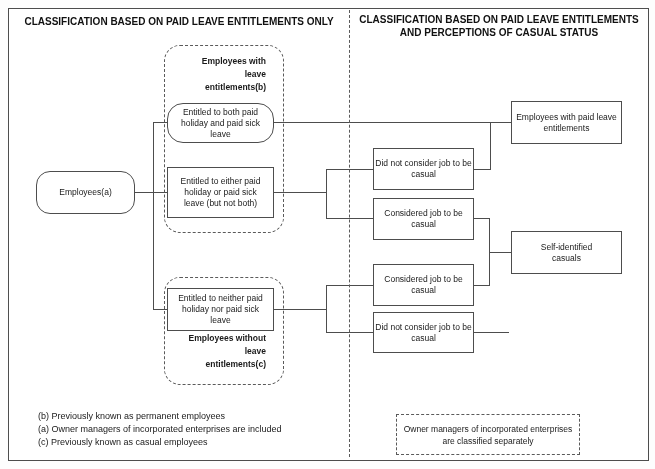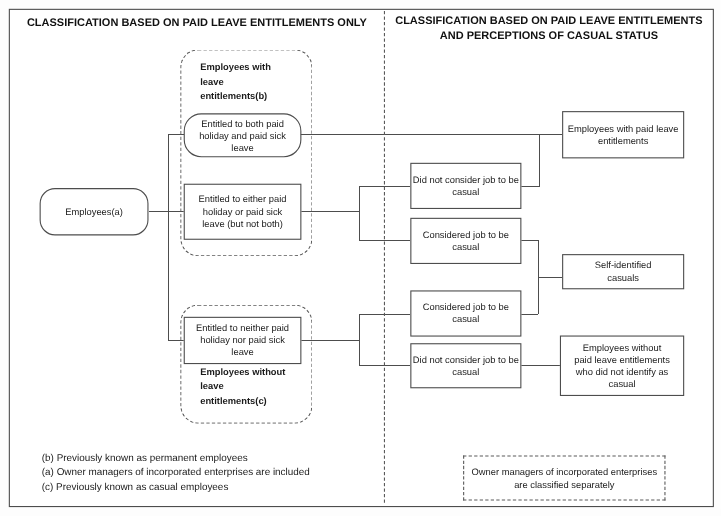--- a/index.html
+++ b/index.html
@@ -30,21 +30,21 @@
     border: 1px solid #4d4d4d; background: #ffffff;
     display: flex; align-items: center; justify-content: center;
     text-align: center; font-size: 8.5px; line-height: 11px; padding: 2px 0;
   }
   .group {
     position: absolute; box-sizing: border-box;
     border: 1px dashed #5a5a5a; border-radius: 16px; background: transparent;
   }
   .group-heading {
     position: absolute; font-weight: bold; font-size: 8.5px; line-height: 13px;
-    text-align: left;
+    text-align: right;
   }
   .narrow  { padding: 2px 9px; }
   .narrow2 { padding: 2px 12px; }
   .r2pad   { padding: 2px 20px; }
   .notebox {
     position: absolute; box-sizing: border-box;
     border: 1px dashed #5a5a5a; background: #ffffff;
     display: flex; align-items: center; justify-content: center;
     text-align: center; font-size: 8.5px; line-height: 12px; padding: 2px 6px;
   }
@@ -107,23 +107,22 @@
   <div class="group" style="left:164px; top:277px; width:120px; height:108px;"></div>
   <div class="box narrow" style="left:167px; top:288px; width:107px; height:43px;">Entitled to neither paid holiday nor paid sick leave</div>
   <div class="group-heading" style="left:182px; top:332px; width:84px;">Employees without leave entitlements(c)</div>
 
   <div class="box" style="left:373px; top:148px; width:101px; height:42px;">Did not consider job to be casual</div>
   <div class="box" style="left:373px; top:198px; width:101px; height:42px;">Considered job to be casual</div>
   <div class="box" style="left:373px; top:264px; width:101px; height:42px;">Considered job to be casual</div>
   <div class="box" style="left:373px; top:312px; width:101px; height:41px;">Did not consider job to be casual</div>
 
   <div class="box" style="left:511px; top:101px; width:111px; height:43px;">Employees with paid leave entitlements</div>
-  <div class="box r2pad" style="left:511px; top:231px; width:111px; height:32px;">Self-identified casuals</div>
-  <div class="box narrow2" style="left:509px; top:305px; width:113px; height:55px;">Employees without paid leave entitlements who did not identify as casual</div>
+  <div class="box r2pad" style="left:511px; top:231px; width:111px; height:43px;">Self-identified casuals</div>
 
-  <div class="notebox" style="left:396px; top:414px; width:184px; height:41px;margin-left:25px;">Owner managers of incorporated enterprises are classified separately</div>
+  <div class="notebox" style="left:396px; top:414px; width:184px; height:41px;">Owner managers of incorporated enterprises are classified separately</div>
 
   <div class="footnotes">
     <div>(b) Previously known as permanent employees</div>
     <div>(a) Owner managers of incorporated enterprises are included</div>
     <div>(c) Previously known as casual employees</div>
   </div>
 </div>
 
 </body></html>

